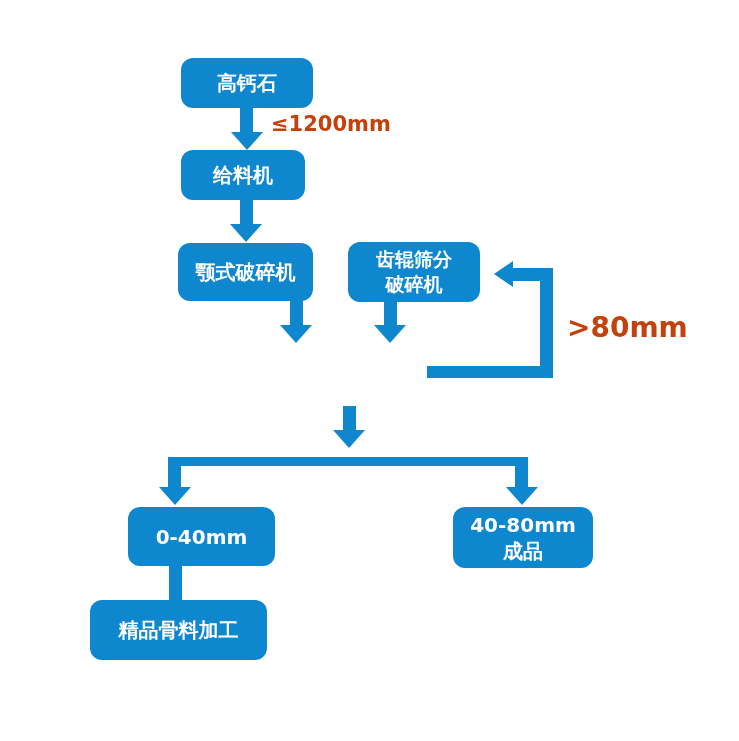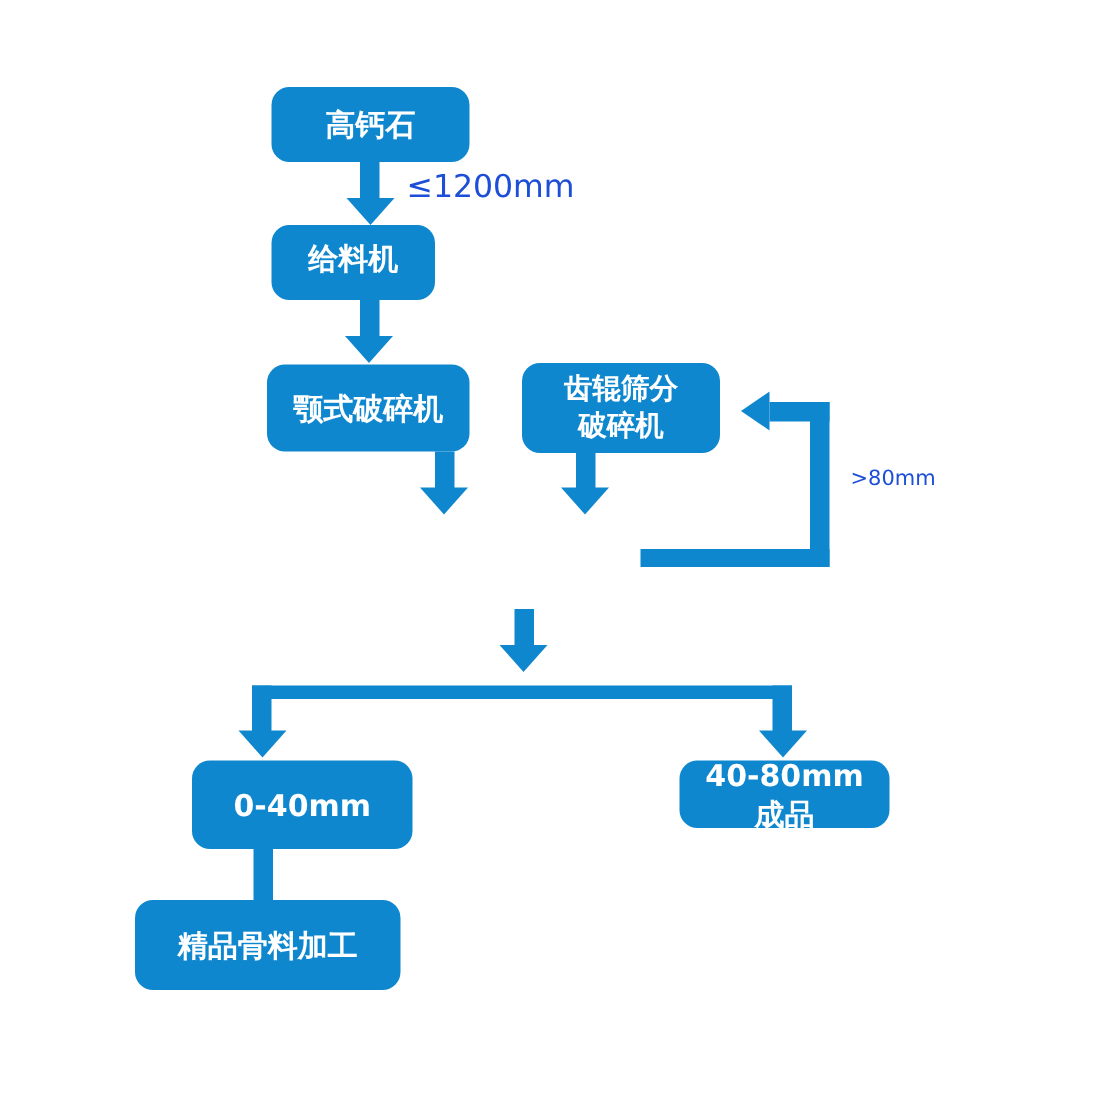--- a/index.html
+++ b/index.html
@@ -46,54 +46,54 @@
   .tri-left {
     position: absolute;
     width: 0;
     height: 0;
     border-top: 13px solid transparent;
     border-bottom: 13px solid transparent;
     border-right: 19px solid #0E87CE;
   }
   .edge-label {
     position: absolute;
-    color: #1d4ed8;
-    font-weight: normal;
+    color: #c2410c;
+    font-weight: bold;
     font-size: 21px;
     white-space: nowrap;
   }
 </style>
 </head>
 <body>
 
 <div class="canvas">
 
   <div class="node" style="left:181px; top:58px; width:132px; height:50px;">
     <span class="node-label">高钙石</span>
   </div>
 
-  <div class="node" style="left:181px; top:150px; width:109px; height:50px;font-family:Liberation Mono, monospace;">
+  <div class="node" style="left:181px; top:150px; width:124px; height:50px;">
     <span class="node-label">给料机</span>
   </div>
 
   <div class="node" style="left:178px; top:243px; width:135px; height:58px;">
     <span class="node-label">颚式破碎机</span>
   </div>
 
   <div class="node" style="left:348px; top:242px; width:132px; height:60px;">
     <span class="node-label" style="font-size:19px;">齿辊筛分
 破碎机</span>
   </div>
 
 
   <div class="node" style="left:103px; top:507px; width:147px; height:59px;margin-left:25px;">
     <span class="node-label">0-40mm</span>
   </div>
 
-  <div class="node" style="left:453px; top:507px; width:140px; height:45px;">
+  <div class="node" style="left:453px; top:507px; width:140px; height:61px;">
     <span class="node-label">40-80mm
 成品</span>
   </div>
 
   <div class="node" style="left:90px; top:600px; width:177px; height:60px;">
     <span class="node-label">精品骨料加工</span>
   </div>
 
   <div>
     <div class="seg" style="left:240px; top:107px; width:13px; height:26px;"></div>
@@ -135,15 +135,15 @@
     <div class="tri-down" style="left:506px; top:487px;"></div>
   </div>
 
   <div>
     <div class="seg" style="left:169px; top:566px; width:13px; height:35px;"></div>
     <div class="tri-down" style="left:160px; top:600px;"></div>
   </div>
 
   <div class="edge-label" style="left:271px; top:112px;">≤1200mm</div>
 
-  <div class="edge-label" style="left:567px; top:311px; font-size:14px;">&gt;80mm</div>
+  <div class="edge-label" style="left:567px; top:311px; font-size:28px;">&gt;80mm</div>
 
 </div>
 
 </body></html>

